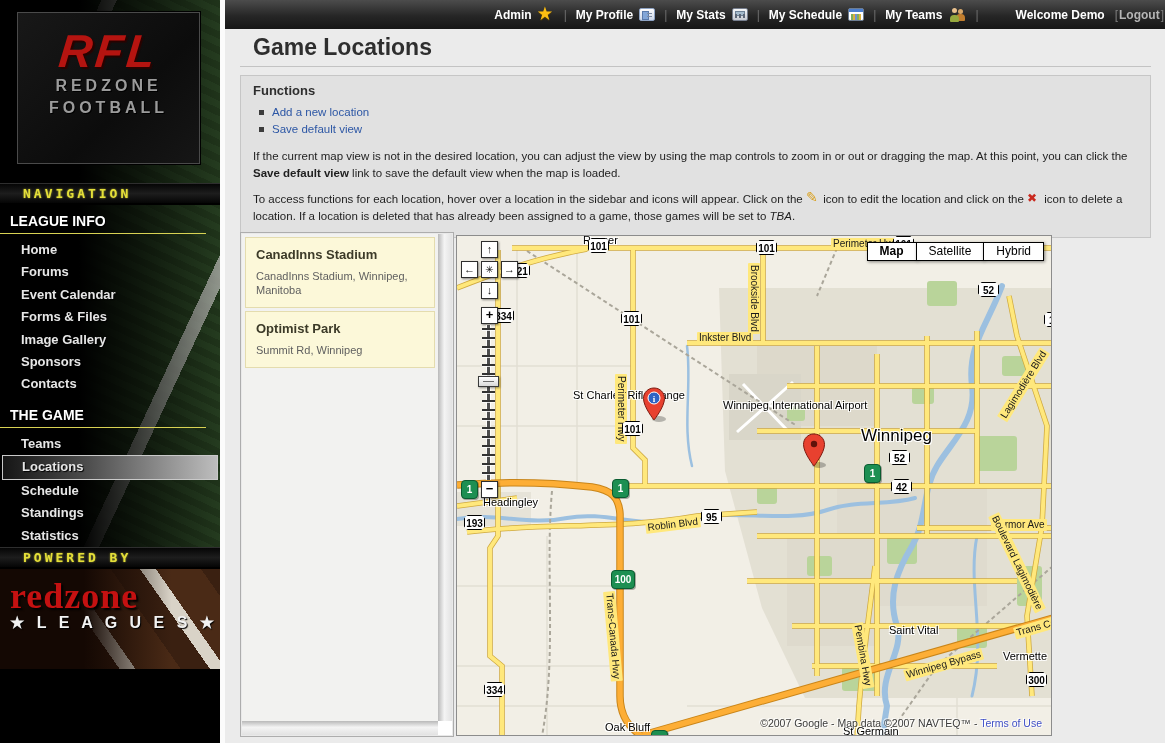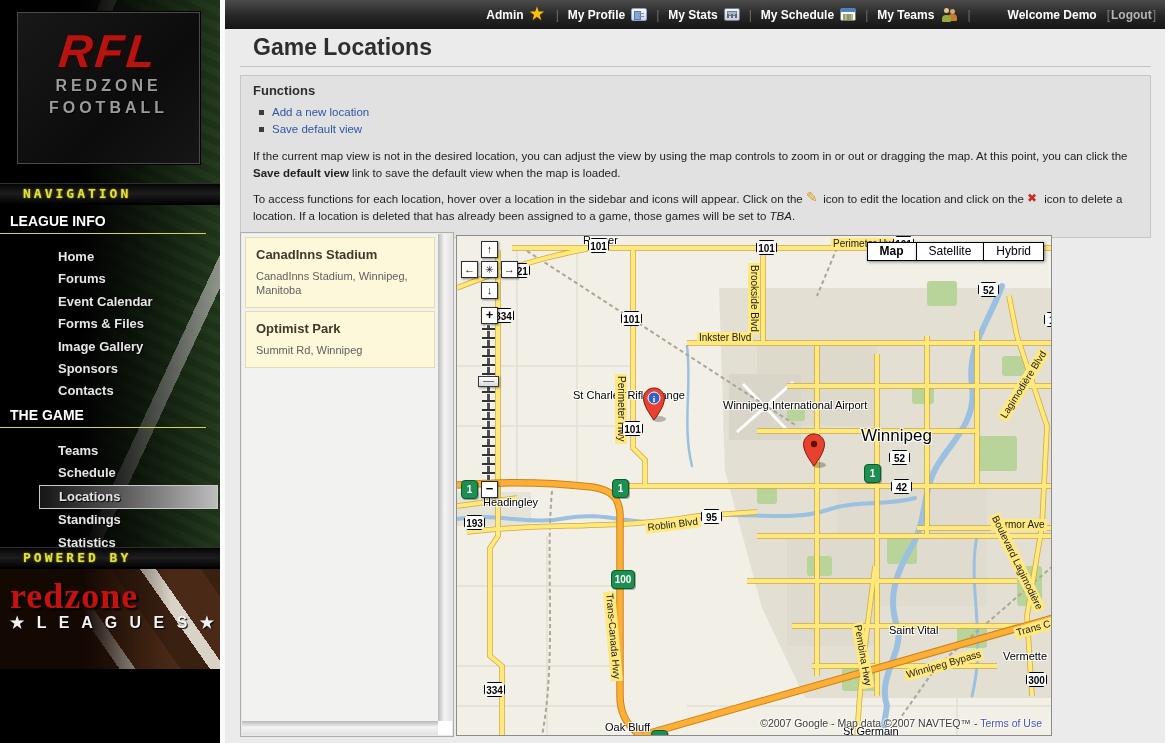--- a/index.html
+++ b/index.html
@@ -13,35 +13,35 @@
       linear-gradient(90deg,#000 0%,#000 36%,rgba(0,0,0,.72) 62%,rgba(0,0,0,.25) 100%),
       repeating-linear-gradient(115deg,rgba(255,255,255,0) 0 92px,rgba(240,240,235,.75) 92px 106px,rgba(255,255,255,0) 106px 215px),
       repeating-linear-gradient(25deg,#31502a 0 7px,#2a4523 7px 14px);
   }
   .logo-box { position:absolute; left:17px; top:12px; width:183px; height:152px; background:linear-gradient(135deg,#181818,#0c0c0c 60%,#161616); border:1px solid #4a4a4a; box-shadow:0 0 0 1px #000; text-align:center; padding-top:14px; }
   .logo-rfl { font-family:"Liberation Sans",sans-serif; font-size:46px; font-weight:900; font-style:italic; letter-spacing:3px; color:#b51410; transform:skewX(-6deg); text-shadow:2px 2px 1px #2a0301; line-height:48px; }
   .logo-line { font-size:16px; font-weight:bold; letter-spacing:4px; color:#9b9b9b; line-height:22px; text-shadow:1px 1px 0 #000; }
   .led { position:absolute; left:0; width:220px; height:22px; background:linear-gradient(#050505,#1d1d1d 50%,#050505); border-top:1px solid #2e2e2e; border-bottom:2px solid #000; color:#e4df39; font-family:"DejaVu Sans Mono",monospace; font-size:13px; font-weight:bold; letter-spacing:3px; line-height:20px; padding-left:23px; text-shadow:0 0 2px rgba(228,223,57,.7); }
   .sb-section { position:absolute; left:0; width:220px; }
   .sb-title { font-size:14px; font-weight:bold; color:#fff; padding:3px 0 4px 10px; border-bottom:1px solid #d8d253; margin-right:14px; text-shadow:1px 1px 1px #000; }
-  .sb-items { list-style:none; margin-top:12px;padding-left:37px; }
+  .sb-items { list-style:none; margin-top:5px; }
   .sb-item { font-size:13px; font-weight:bold; color:#e6e6e6; padding-left:21px; line-height:22.4px; text-shadow:1px 1px 1px #000; cursor:pointer; }
   .sb-item.selected { margin:0 2px; padding-left:19px; border:1px solid #c9c9c9; background:linear-gradient(90deg,#161616 0%,#4e4e4e 40%,#bdbdbd 100%); }
   .rz-area { position:absolute; left:0; top:569px; width:220px; height:100px;
     background:
       linear-gradient(90deg,#140803 0%,#140803 38%,rgba(20,8,3,0) 78%),
       repeating-linear-gradient(55deg,#3a2011 0 24px,#d9d3c7 24px 37px,#4a2a16 37px 74px);
     padding:10px 0 0 10px; }
   .rz-name { font-family:"Liberation Serif",serif; font-size:36px; font-weight:bold; color:#c41111; letter-spacing:1px; line-height:34px; text-shadow:2px 2px 2px #000; }
   .rz-sub { font-size:16px; font-weight:bold; color:#f2f2f2; letter-spacing:4px; text-shadow:1px 1px 1px #000; }
   .gap-strip { position:absolute; left:220px; top:0; width:5px; height:743px; background:#fbfbfb; }
 
   
   .main { position:absolute; left:225px; top:0; width:940px; height:743px; background:#ebebeb; }
-  .topbar { position:absolute; left:0; top:0; width:940px; height:29px; background:linear-gradient(#4c4c4c,#262626 55%,#161616); display:flex; align-items:center; justify-content:flex-end; padding-right:9px; color:#fff; font-size:12px; font-weight:bold; }
+  .topbar { position:absolute; left:0; top:0; width:940px; height:29px; background:linear-gradient(#4c4c4c,#262626 55%,#161616); display:flex; align-items:center; justify-content:flex-end; padding-right:1px; color:#fff; font-size:12px; font-weight:bold; }
   .tb-item { display:flex; align-items:center; cursor:pointer; }
   .tb-sep { color:#6e6e6e; margin:0 9px; font-weight:normal; }
   .tb-ic { display:inline-block; width:16px; height:13px; position:relative; margin-left:6px; border-radius:2px; }
   .star-icon { border-radius:0; width:17px; height:16px; }
   .star-icon::before { content:"★"; position:absolute; left:0; top:-3px; color:#fcbe12; font-size:16px; text-shadow:0 1px 1px #5a4000; }
   .profile-card-icon { background:linear-gradient(#fefefe,#ccd7ea); border:1px solid #8ea3c4; }
   .profile-card-icon::before { content:""; position:absolute; left:2px; top:2px; width:5px; height:7px; background:#82a6d8; border:1px solid #5a7aab; }
   .profile-card-icon::after { content:""; position:absolute; right:2px; top:4px; width:5px; height:1px; background:#7d8ba3; box-shadow:0 3px 0 #7d8ba3; }
   .calculator-icon { background:linear-gradient(#f5f7f9,#c6cad2); border:1px solid #767e8e; }
   .calculator-icon::before { content:""; position:absolute; left:2px; top:2px; right:2px; height:3px; background:#a4bacc; border:1px solid #6d8196; }
@@ -134,22 +134,22 @@
           <li class="sb-item">Image Gallery</li>
           <li class="sb-item">Sponsors</li>
           <li class="sb-item">Contacts</li>
         </ul>
     </div>
     <div class="sb-section" style="top:404px;">
       <div class="sb-title">THE GAME</div>
       <ul class="sb-items">
 
       <li class="sb-item">Teams</li>
+          <li class="sb-item selected">Locations</li>
           <li class="sb-item">Schedule</li>
-          <li class="sb-item selected">Locations</li>
           <li class="sb-item">Standings</li>
           <li class="sb-item">Statistics</li>
         </ul>
     </div>
     <div class="led" style="top:547px;">POWERED BY</div>
     <div class="rz-area">
       <div class="rz-name">redzone</div>
       <div class="rz-sub">★ L E A G U E S ★</div>
     </div>
   </div>

